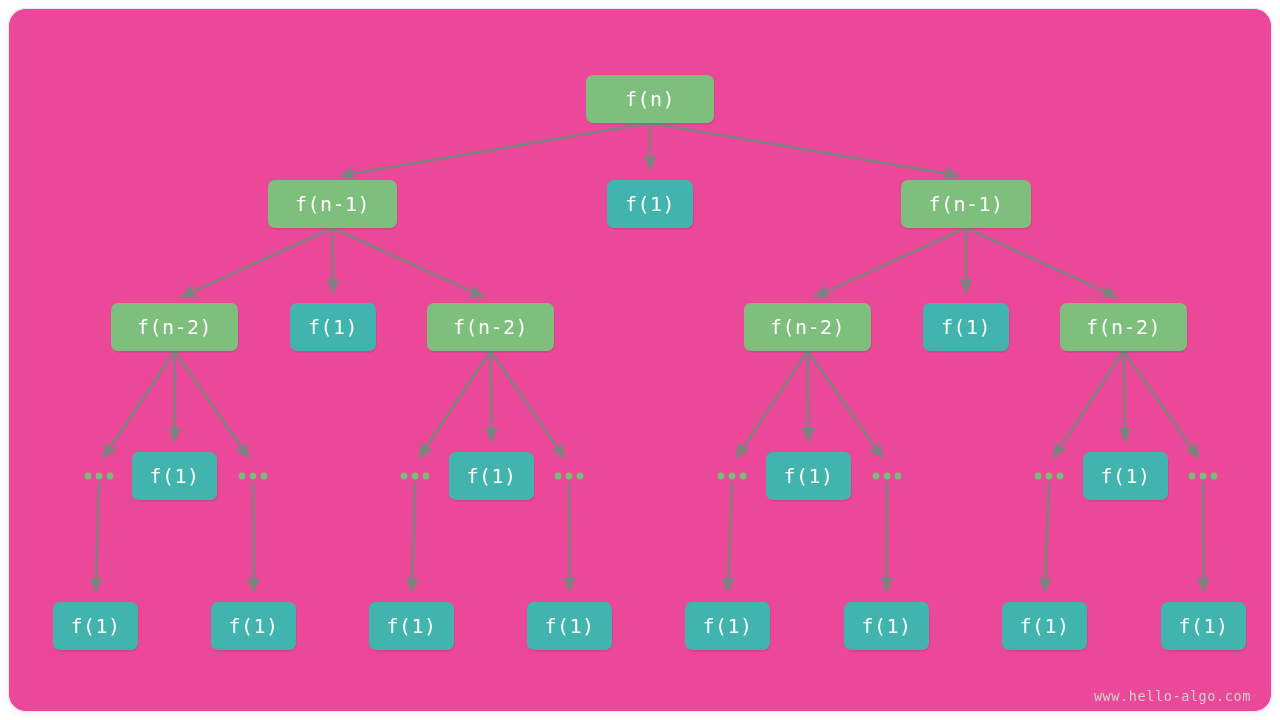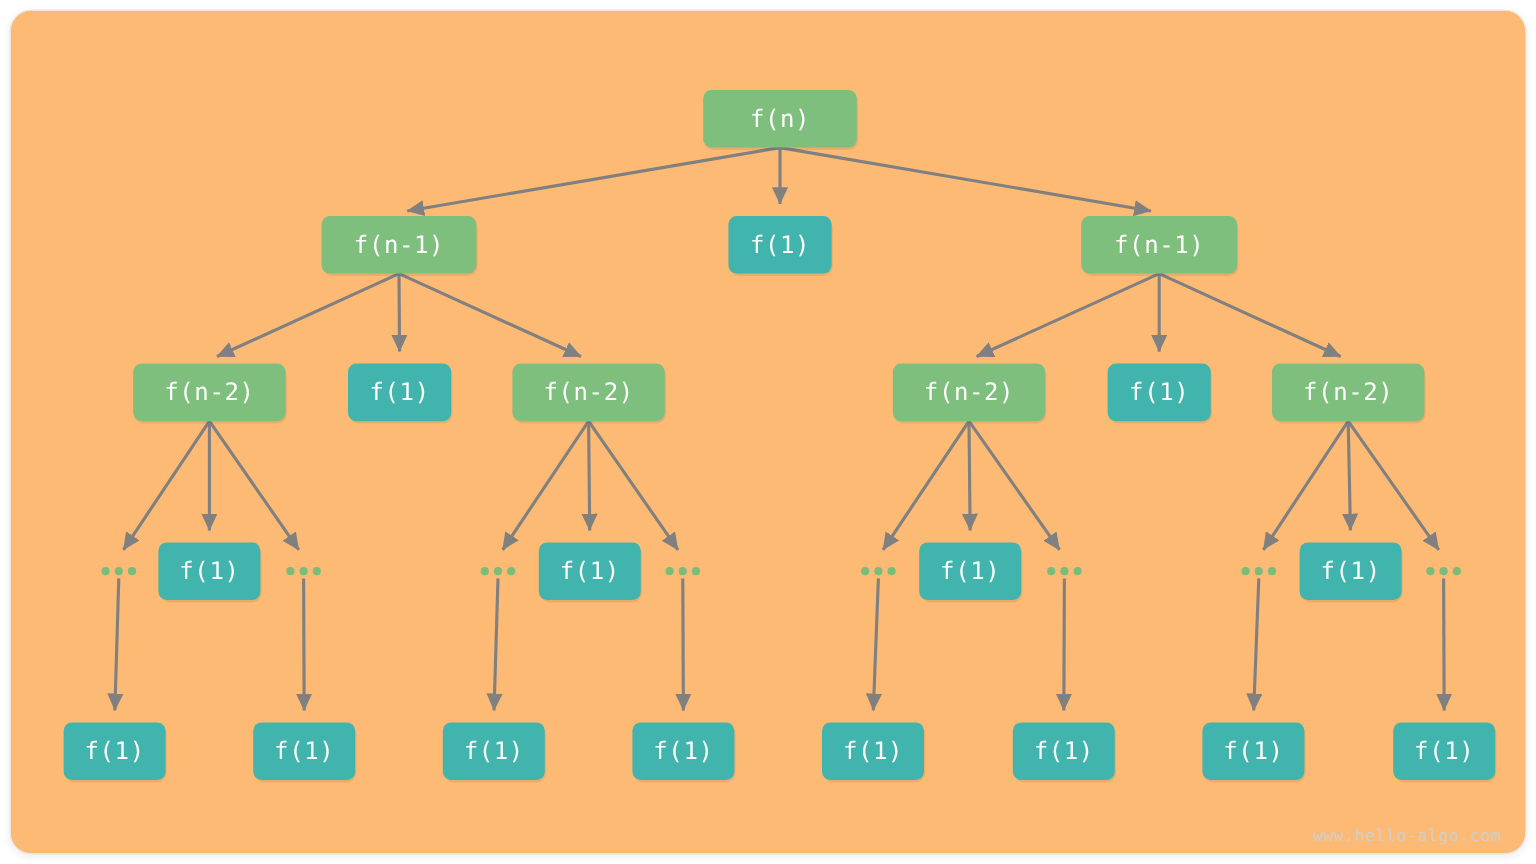--- a/index.html
+++ b/index.html
@@ -13,21 +13,21 @@
     height: 720px;
     overflow: hidden;
     font-family: "DejaVu Sans Mono", monospace;
   }
   #canvas-card {
     position: absolute;
     left: 8px;
     top: 8px;
     width: 1264px;
     height: 704px;
-    background: #fdba74;
+    background: #ec4899;
     border: 1px solid #e9e9e9;
     border-radius: 18px;
     box-shadow: 0 2px 7px rgba(0,0,0,0.07);
     box-sizing: border-box;
     overflow: hidden;
   }
   #tree-svg {
     position: absolute;
     left: 0;
     top: 0;

